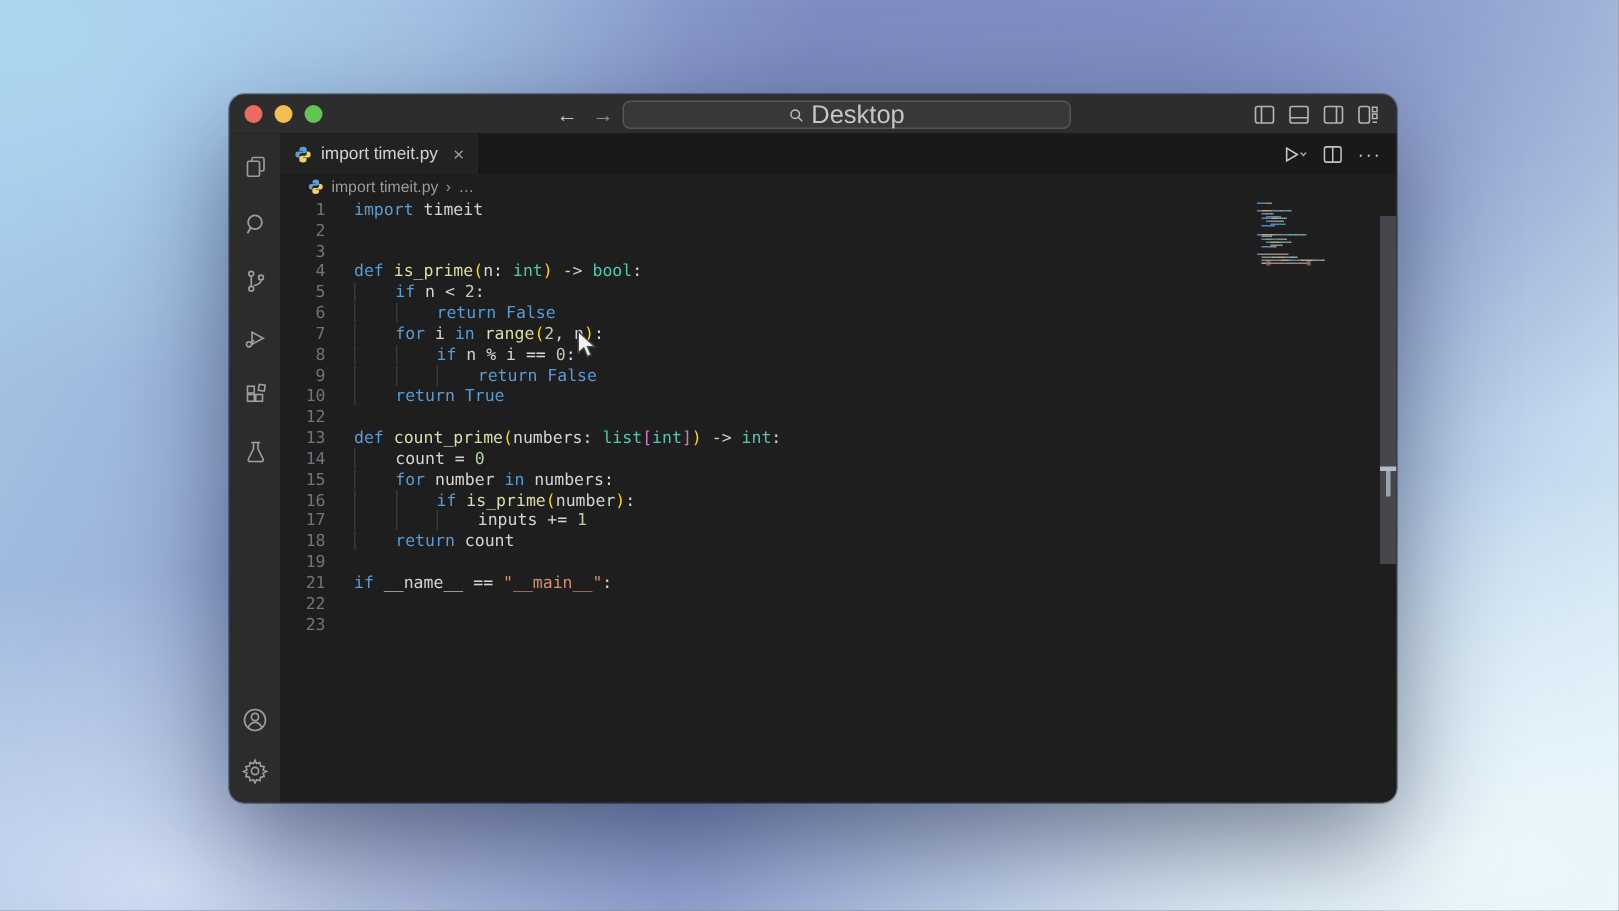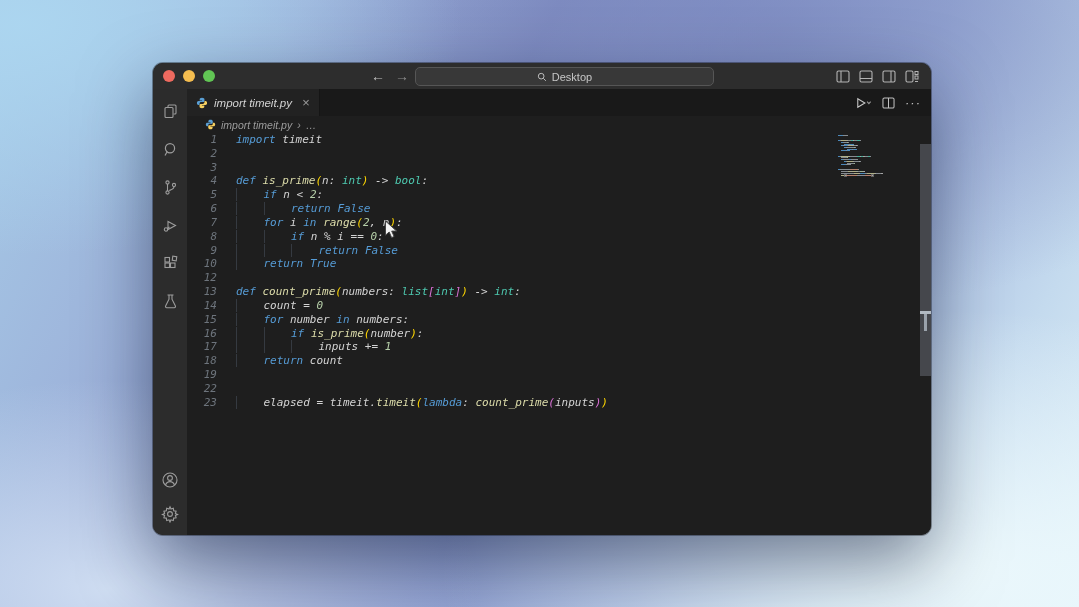--- a/index.html
+++ b/index.html
@@ -16,25 +16,25 @@
     box-shadow:0 28px 70px rgba(10,20,50,.5), 0 0 0 1px rgba(0,0,0,.35);}
   
   .titlebar{position:relative;height:26px;background:#2d2d2d;display:flex;align-items:center;}
   .lights{position:absolute;left:10px;top:0;height:26px;display:flex;align-items:center;gap:8px;}
   .light{width:12px;height:12px;border-radius:50%;}
   .nav{position:absolute;left:218px;top:0;height:26px;display:flex;align-items:center;gap:10px;
     font-size:14px;}
   .nav .back{color:#c3c3c3}.nav .fwd{color:#8d8d8d}
   .searchbox{position:absolute;left:262px;top:4px;width:297px;height:17px;background:#383838;
     border:1px solid #565656;border-radius:5px;display:flex;align-items:center;justify-content:center;
-    gap:5px;color:#c6c6c6;font-size:11px;}
+    gap:5px;color:#c6c6c6;font-size:17px;}
   .tb-icons{position:absolute;right:12px;top:0;height:26px;display:flex;align-items:center;gap:9px;}
   .tb-icons svg{display:block}
   
-  .winbody{display:flex;height:446px;font-style:italic;}
+  .winbody{display:flex;height:446px;}
   .activitybar{width:34px;background:#2c2c2c;display:flex;flex-direction:column;align-items:center;
     padding-top:13px;box-sizing:border-box;}
   .ab-top{display:flex;flex-direction:column;gap:20px;align-items:center;}
   .ab-bottom{margin-top:auto;display:flex;flex-direction:column;gap:16px;align-items:center;padding-bottom:12px;}
   .ab-icon{width:18px;height:18px;display:flex;align-items:center;justify-content:center;}
   .main{flex:1;display:flex;flex-direction:column;background:#1e1e1e;position:relative;}
   
   .tabbar{height:27px;background:#191919;display:flex;align-items:stretch;position:relative;}
   .tab{background:#222222;display:flex;align-items:center;gap:6px;padding:0 9px;
     color:#d2d2d2;font-size:11.5px;border-right:1px solid #151515;}
@@ -224,22 +224,23 @@
             <div class="line"><span class="ln">9</span><span class="lc"><span class="ig">    </span><span class="ig">    </span><span class="ig">    </span><span class="k">return</span><span class="d"> </span><span class="k">False</span></span></div>
             <div class="line"><span class="ln">10</span><span class="lc"><span class="ig">    </span><span class="k">return</span><span class="d"> </span><span class="k">True</span></span></div>
             <div class="line"><span class="ln">12</span><span class="lc"></span></div>
             <div class="line"><span class="ln">13</span><span class="lc"><span class="k">def</span><span class="d"> </span><span class="f">count_prime</span><span class="b1">(</span><span class="d">numbers</span><span class="d">: </span><span class="t">list</span><span class="b2">[</span><span class="t">int</span><span class="b2">]</span><span class="b1">)</span><span class="d"> -&gt; </span><span class="t">int</span><span class="d">:</span></span></div>
             <div class="line"><span class="ln">14</span><span class="lc"><span class="ig">    </span><span class="d">count = </span><span class="n">0</span></span></div>
             <div class="line"><span class="ln">15</span><span class="lc"><span class="ig">    </span><span class="k">for</span><span class="d"> number </span><span class="k">in</span><span class="d"> numbers:</span></span></div>
             <div class="line"><span class="ln">16</span><span class="lc"><span class="ig">    </span><span class="ig">    </span><span class="k">if</span><span class="d"> </span><span class="f">is_prime</span><span class="b1">(</span><span class="d">number</span><span class="b1">)</span><span class="d">:</span></span></div>
             <div class="line"><span class="ln">17</span><span class="lc"><span class="ig">    </span><span class="ig">    </span><span class="ig">    </span><span class="d">inputs += </span><span class="n">1</span></span></div>
             <div class="line"><span class="ln">18</span><span class="lc"><span class="ig">    </span><span class="k">return</span><span class="d"> count</span></span></div>
             <div class="line"><span class="ln">19</span><span class="lc"></span></div>
+            <div class="line"><span class="ln">21</span><span class="lc"><span class="k">if</span><span class="d"> __name__ == </span><span class="s">"__main__"</span><span class="d">:</span></span></div>
             <div class="line"><span class="ln">22</span></div>
-            <div class="line"><span class="ln">23</span><span class="lc"><span class="ig">    </span><span class="d">elapsed = timeit.</span><span class="f">timeit</span><span class="b1">(</span><span class="k">lambda</span><span class="d">: </span><span class="f">count_prime</span><span class="b2">(</span><span class="d">inputs</span><span class="b2">)</span><span class="b1">)</span></span></div>
+            <div class="line"><span class="ln">23</span></div>
           </div>
         <div class="minimap" id="minimap">
             <div class="mm-row"><span class="mm-seg k" style="width: 5px;"></span><span class="mm-seg d" style="width: 5px;"></span></div>
             <div class="mm-row"></div>
             <div class="mm-row"></div>
             <div class="mm-row"><span class="mm-seg k" style="width: 2px;"></span><span class="mm-seg d" style="width: 1px;"></span><span class="mm-seg f" style="width: 6px;"></span><span class="mm-seg b1" style="width: 1px;"></span><span class="mm-seg d" style="width: 1px;"></span><span class="mm-seg d" style="width: 2px;"></span><span class="mm-seg t" style="width: 2px;"></span><span class="mm-seg b1" style="width: 1px;"></span><span class="mm-seg d" style="width: 3px;"></span><span class="mm-seg t" style="width: 3px;"></span><span class="mm-seg d" style="width: 1px;"></span></div>
             <div class="mm-row"><span class="mm-seg mm-sp" style="width: 3px;"></span><span class="mm-seg k" style="width: 2px;"></span><span class="mm-seg d" style="width: 4px;"></span><span class="mm-seg n" style="width: 1px;"></span><span class="mm-seg d" style="width: 1px;"></span></div>
             <div class="mm-row"><span class="mm-seg mm-sp" style="width: 3px;"></span><span class="mm-seg mm-sp" style="width: 3px;"></span><span class="mm-seg k" style="width: 5px;"></span><span class="mm-seg d" style="width: 1px;"></span><span class="mm-seg k" style="width: 4px;"></span></div>
             <div class="mm-row"><span class="mm-seg mm-sp" style="width: 3px;"></span><span class="mm-seg k" style="width: 2px;"></span><span class="mm-seg d" style="width: 2px;"></span><span class="mm-seg k" style="width: 2px;"></span><span class="mm-seg d" style="width: 1px;"></span><span class="mm-seg f" style="width: 4px;"></span><span class="mm-seg b1" style="width: 1px;"></span><span class="mm-seg n" style="width: 1px;"></span><span class="mm-seg d" style="width: 2px;"></span><span class="mm-seg b1" style="width: 1px;"></span><span class="mm-seg d" style="width: 1px;"></span></div>
             <div class="mm-row"><span class="mm-seg mm-sp" style="width: 3px;"></span><span class="mm-seg mm-sp" style="width: 3px;"></span><span class="mm-seg k" style="width: 2px;"></span><span class="mm-seg d" style="width: 8px;"></span><span class="mm-seg n" style="width: 1px;"></span><span class="mm-seg d" style="width: 1px;"></span></div>

